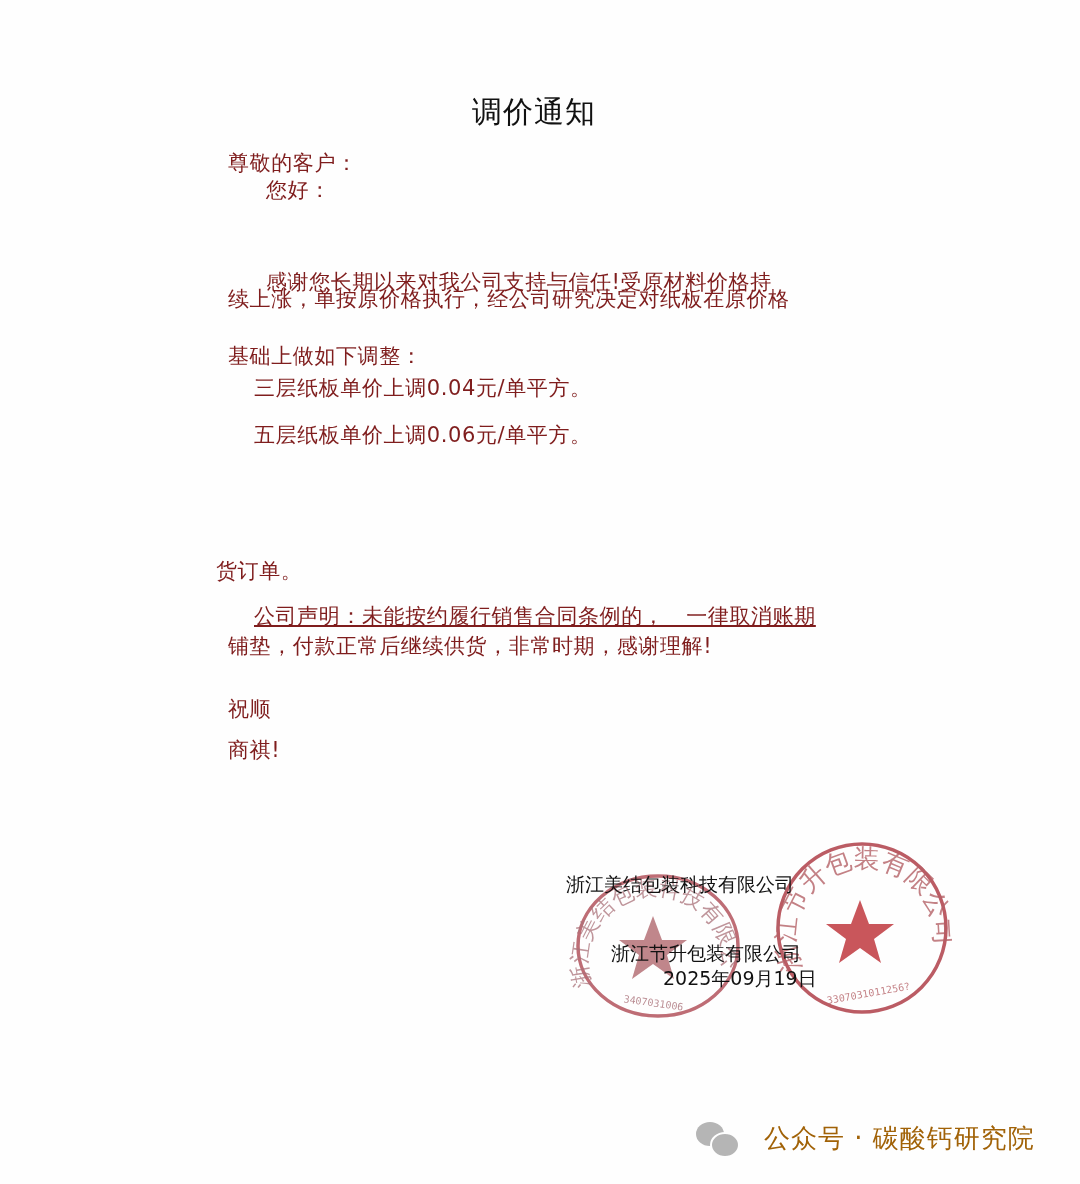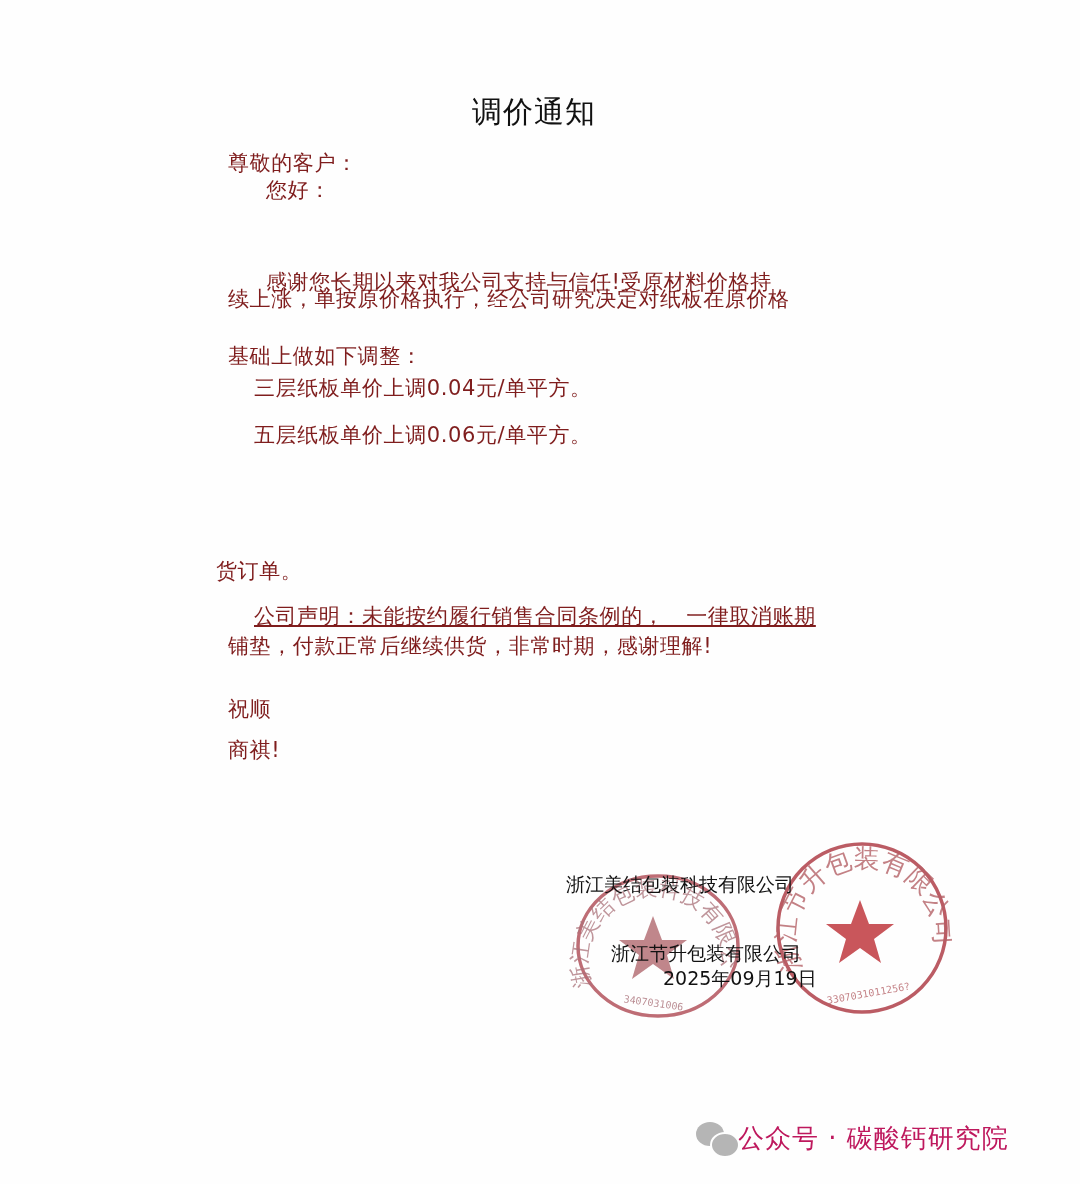--- a/index.html
+++ b/index.html
@@ -47,22 +47,22 @@
   .stamp {
     position: absolute;
     z-index: 2;
     opacity: 0.85;
   }
   .footer {
     position: absolute;
     left: 696px; top: 1120px;
     display: flex;
     align-items: center;
-    gap: 0;
-    color: #be185d;
+    gap: 26px;
+    color: #a16207;
     font-size: 26px;
     letter-spacing: 1px;
   }
   .wx-icon {
     width: 42px; height: 36px;
     position: relative;
   }
   .wx-icon .b1 {
     position: absolute; left: 0; top: 2px;
     width: 28px; height: 24px;

